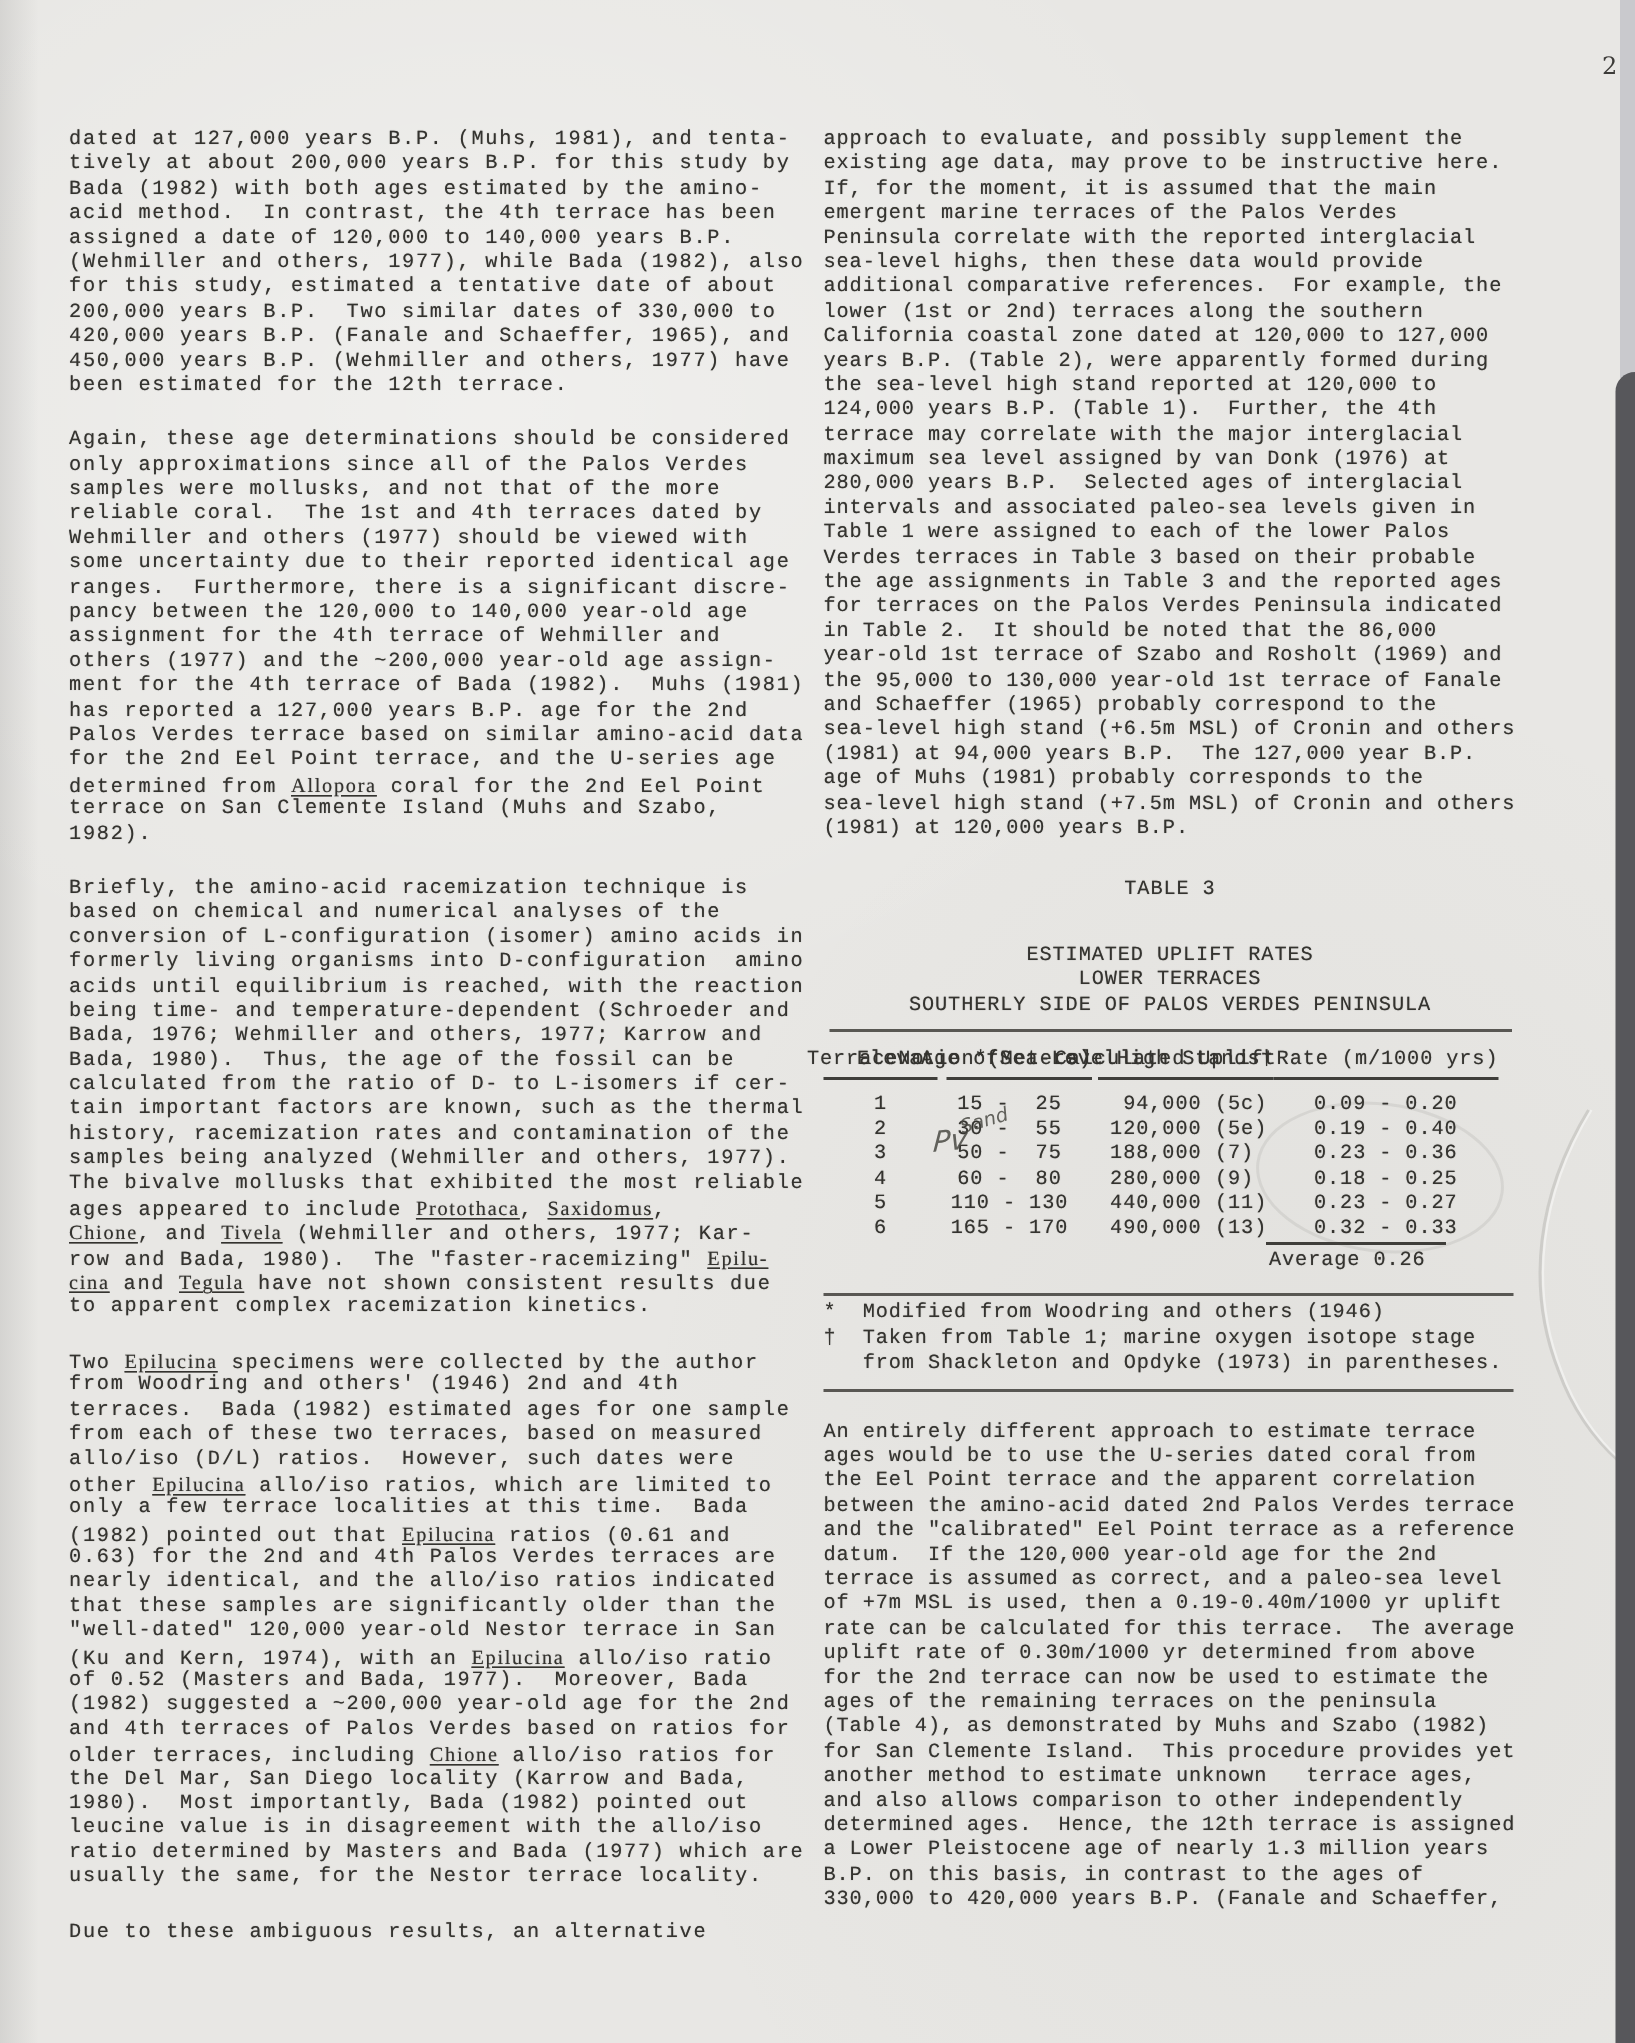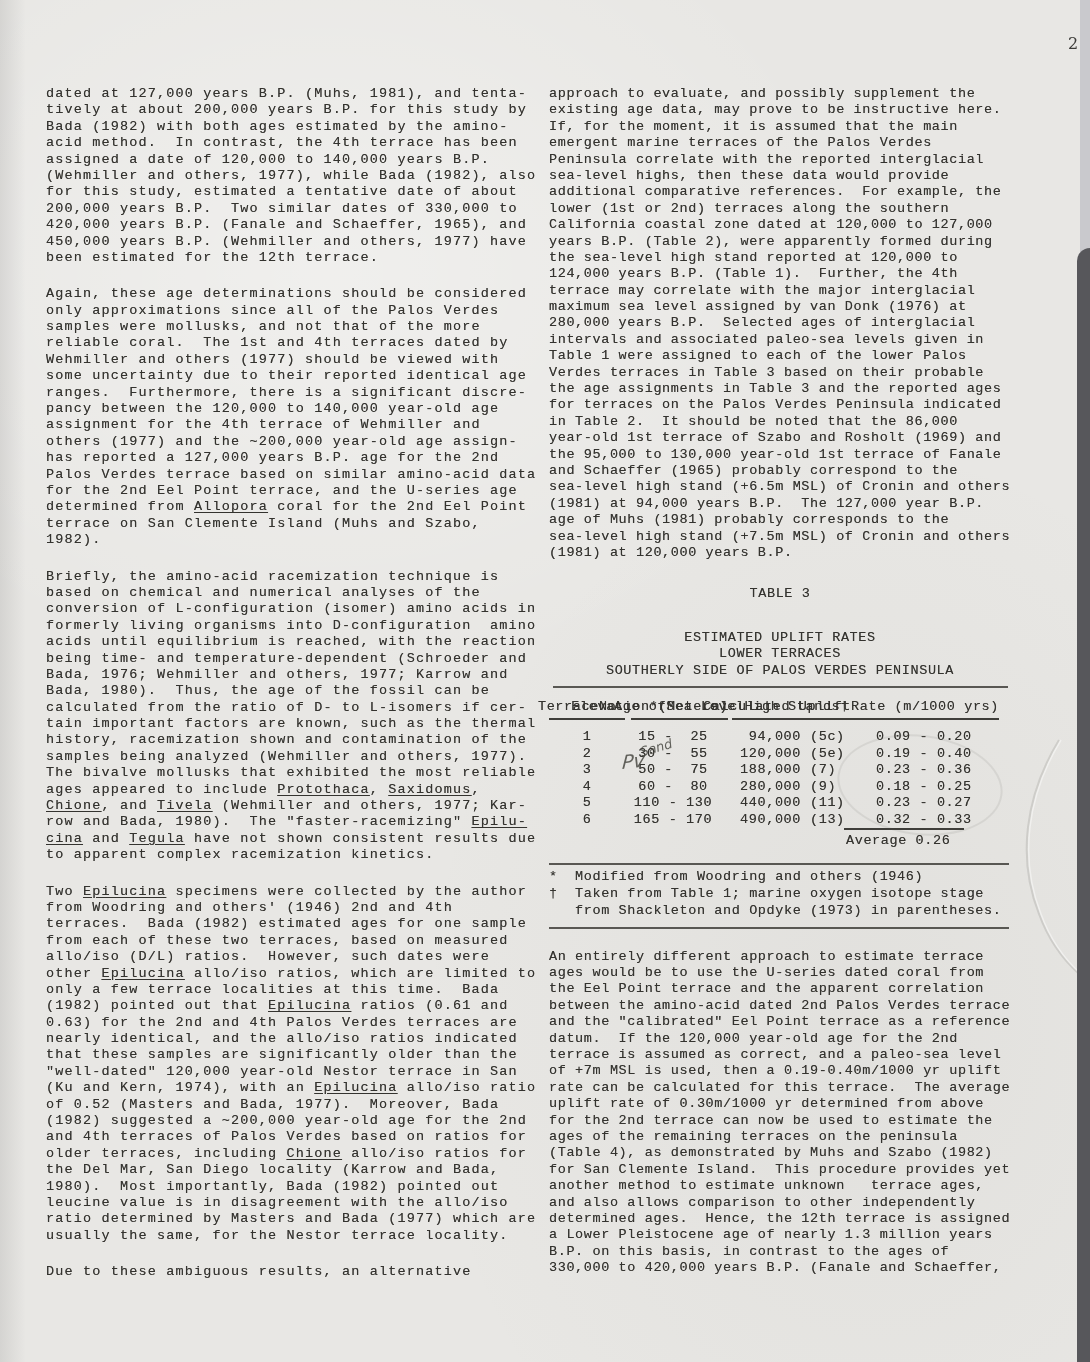--- a/index.html
+++ b/index.html
@@ -21,21 +21,21 @@
   .pageno{
     position:absolute;left:1068px;top:34px;
     font-family:"DejaVu Serif", serif;font-size:16px;color:#3c3b38;letter-spacing:0.5px;
   }
   .col{position:absolute;top:86px;}
   .col-left{left:46px;width:500px;letter-spacing:1.15px;}
   .col-right{left:549px;width:462px;letter-spacing:0.6px;}
   .para{margin:0 0 20px 0;}
   .tline{white-space:pre;height:16.4px;line-height:16.4px;font-size:13.5px;
     text-shadow:0 0 0.6px rgba(40,38,34,0.55);}
-  .tline u{text-decoration:underline;text-underline-offset:2px;}
+  .tline u{text-decoration:underline;text-underline-offset:2px;font-family:Liberation Serif, serif;}
   
   .t3{margin-top:25px;position:relative;}
   .t3-title{text-align:center;}
   .t3-sub{margin-top:27px;text-align:center;}
   .rule{height:2px;background:#3f3e3a;opacity:0.85;}
   .rule-top{margin-top:7px;margin-left:4px;width:455px;}
   .rule-mid{margin-top:14px;width:460px;}
   .rule-bot{margin-top:7px;width:460px;}
   .t3-header{margin-top:11px;display:grid;grid-template-columns:76px 107px 117px 162px;align-items:end;}
   .hc{display:flex;flex-direction:row;justify-content:flex-end;text-align:center;
@@ -93,39 +93,40 @@
         <div class="tline">Again, these age determinations should be considered</div>
         <div class="tline">only approximations since all of the Palos Verdes</div>
         <div class="tline">samples were mollusks, and not that of the more</div>
         <div class="tline">reliable coral.  The 1st and 4th terraces dated by</div>
         <div class="tline">Wehmiller and others (1977) should be viewed with</div>
         <div class="tline">some uncertainty due to their reported identical age</div>
         <div class="tline">ranges.  Furthermore, there is a significant discre-</div>
         <div class="tline">pancy between the 120,000 to 140,000 year-old age</div>
         <div class="tline">assignment for the 4th terrace of Wehmiller and</div>
         <div class="tline">others (1977) and the ~200,000 year-old age assign-</div>
+        <div class="tline">ment for the 4th terrace of Bada (1982).  Muhs (1981)</div>
         <div class="tline">has reported a 127,000 years B.P. age for the 2nd</div>
         <div class="tline">Palos Verdes terrace based on similar amino-acid data</div>
         <div class="tline">for the 2nd Eel Point terrace, and the U-series age</div>
         <div class="tline">determined from <u>Allopora</u> coral for the 2nd Eel Point</div>
         <div class="tline">terrace on San Clemente Island (Muhs and Szabo,</div>
         <div class="tline">1982).</div>
       </div>
     <div class="para">
         <div class="tline">Briefly, the amino-acid racemization technique is</div>
         <div class="tline">based on chemical and numerical analyses of the</div>
         <div class="tline">conversion of L-configuration (isomer) amino acids in</div>
         <div class="tline">formerly living organisms into D-configuration  amino</div>
         <div class="tline">acids until equilibrium is reached, with the reaction</div>
         <div class="tline">being time- and temperature-dependent (Schroeder and</div>
         <div class="tline">Bada, 1976; Wehmiller and others, 1977; Karrow and</div>
         <div class="tline">Bada, 1980).  Thus, the age of the fossil can be</div>
         <div class="tline">calculated from the ratio of D- to L-isomers if cer-</div>
         <div class="tline">tain important factors are known, such as the thermal</div>
-        <div class="tline">history, racemization shown and contamination of the</div>
+        <div class="tline">history, racemization rates and contamination of the</div>
         <div class="tline">samples being analyzed (Wehmiller and others, 1977).</div>
         <div class="tline">The bivalve mollusks that exhibited the most reliable</div>
         <div class="tline">ages appeared to include <u>Protothaca</u>, <u>Saxidomus</u>,</div>
         <div class="tline"><u>Chione</u>, and <u>Tivela</u> (Wehmiller and others, 1977; Kar-</div>
         <div class="tline">row and Bada, 1980).  The "faster-racemizing" <u>Epilu-</u></div>
         <div class="tline"><u>cina</u> and <u>Tegula</u> have not shown consistent results due</div>
         <div class="tline">to apparent complex racemization kinetics.</div>
       </div>
     <div class="para">
         <div class="tline">Two <u>Epilucina</u> specimens were collected by the author</div>

